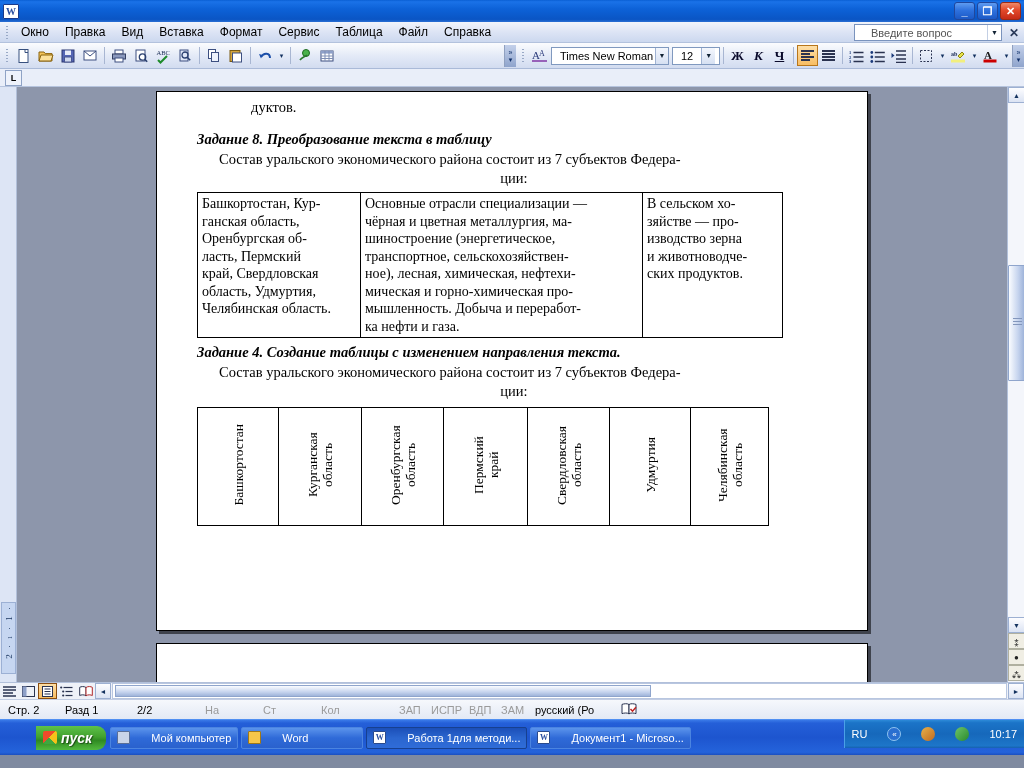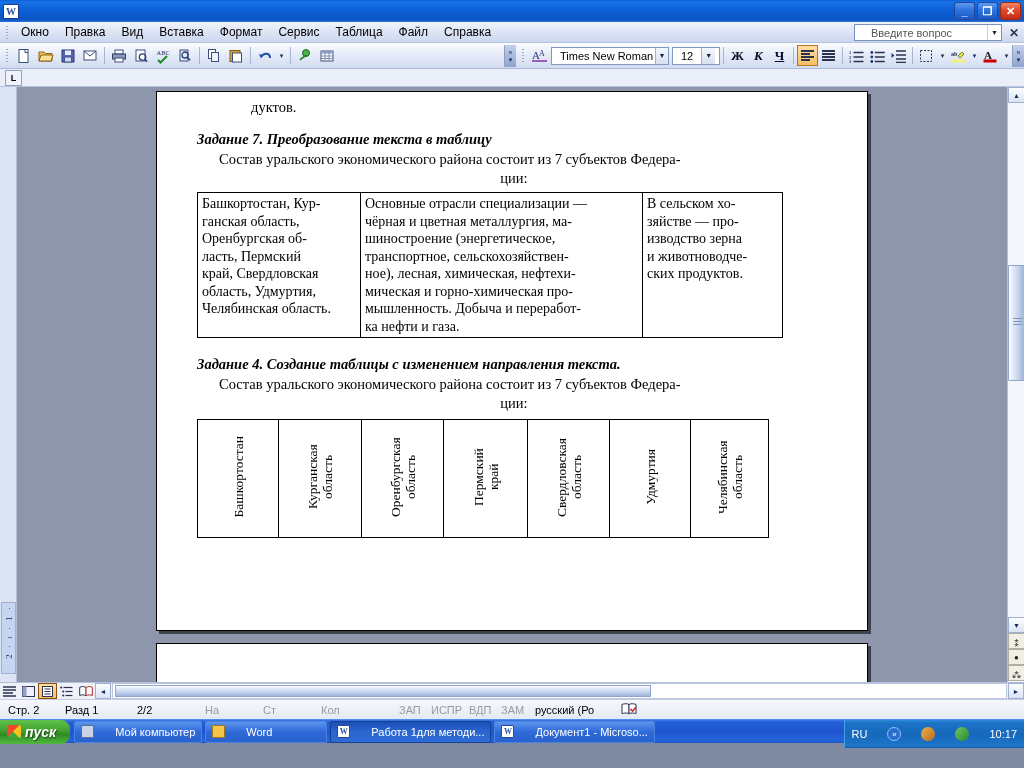--- a/index.html
+++ b/index.html
@@ -121,23 +121,23 @@
   #hthumbwrap{flex:1;height:16px;background:#fff;border:1px solid #b8c6e0;margin:0 1px;position:relative;}
   #hthumb{position:absolute;left:2px;top:1px;width:60%;height:12px;
     background:linear-gradient(to bottom,#fafcff,#c6d4ee 60%,#9fb4da);border:1px solid #8fa5cc;}
   
   #statusbar{height:20px;background:linear-gradient(to bottom,#f6f8fc,#e3e9f5);
     border-top:1px solid #c2cde3;display:flex;align-items:center;
     font:11px "Liberation Sans",sans-serif;color:#000;}
   #statusbar .si{padding:0 3px;white-space:nowrap;}
   #statusbar .si.dim{color:#9a9a9a;}
   
-  #taskbar{height:24px;width:100%;
+  #taskbar{height:36px;width:100%;
     background:linear-gradient(to bottom,#3a7ae8 0%,#245fd8 9%,#1d55cf 50%,#2463db 92%,#1b4fc0 100%);
-    display:flex;align-items:center;position:relative;border-top:1px solid #4f8ff2;}
+    display:flex;align-items:center;position:relative;border-top:1px solid #4f8ff2;padding-left:36px;}
   #start{height:24px;margin:1px 4px 1px 0;padding:0 14px 0 7px;display:flex;align-items:center;gap:4px;
     background:linear-gradient(to bottom,#5ec24a 0%,#43a12f 45%,#2f8a22 60%,#52b93f 100%);
     border-radius:0 9px 9px 0;color:#fff;font:italic bold 14px "Liberation Sans",sans-serif;
     text-shadow:1px 1px 1px rgba(0,0,0,.5);}
   #start .flag{width:14px;height:13px;background:
     linear-gradient(135deg,#f04a2a 48%,transparent 48%),
     linear-gradient(45deg,#3fa83f 48%,transparent 48%),#f5c21a;border-radius:2px;}
   .task{height:22px;min-width:122px;max-width:172px;margin-right:3px;padding:0 6px;display:flex;align-items:center;gap:21px;
     background:linear-gradient(to bottom,#5b94ec,#2f6ad8 50%,#2a61cd);border:1px solid #4b84e0;border-radius:2px;
     color:#fff;font:11px "Liberation Sans",sans-serif;overflow:hidden;white-space:nowrap;}
@@ -393,21 +393,21 @@
     </div>
   </div>
 
   <div id="pagearea">
 
     <div class="page p1">
       <div class="doc">
 
         <div class="ln" style="padding-left:54px">дуктов.</div>
 
-        <div class="hdr">Задание 7. Преобразование текста в таблицу</div>
+        <div class="hdr">Задание 8. Преобразование текста в таблицу</div>
 
         <div class="ln just" style="text-indent:22px">Состав уральского экономического района состоит из 7 субъектов Федера-</div>
         <div class="ln center">ции:</div>
 
         <table class="w">
           <tbody>
               <tr>
             <td style="width:163px">
               <div>Башкортостан, Кур-</div>
               <div>ганская область,</div>
@@ -431,21 +431,21 @@
               <div>В сельском хо-</div>
               <div>зяйстве — про-</div>
               <div>изводство зерна</div>
               <div>и животноводче-</div>
               <div>ских продуктов.</div>
             </td>
           </tr>
         </tbody>
           </table>
 
-        <div class="hdr" style="margin-top:18px">Задание 4. Создание таблицы с изменением направления текста.</div>
+        <div class="hdr" style="margin-top:6px">Задание 4. Создание таблицы с изменением направления текста.</div>
 
         <div class="ln just" style="text-indent:22px">Состав уральского экономического района состоит из 7 субъектов Федера-</div>
         <div class="ln center">ции:</div>
 
         <table class="v">
           <tbody>
               <tr>
             <td style="width:81px">
               <span class="vt">Башкортостан</span>
             </td>

